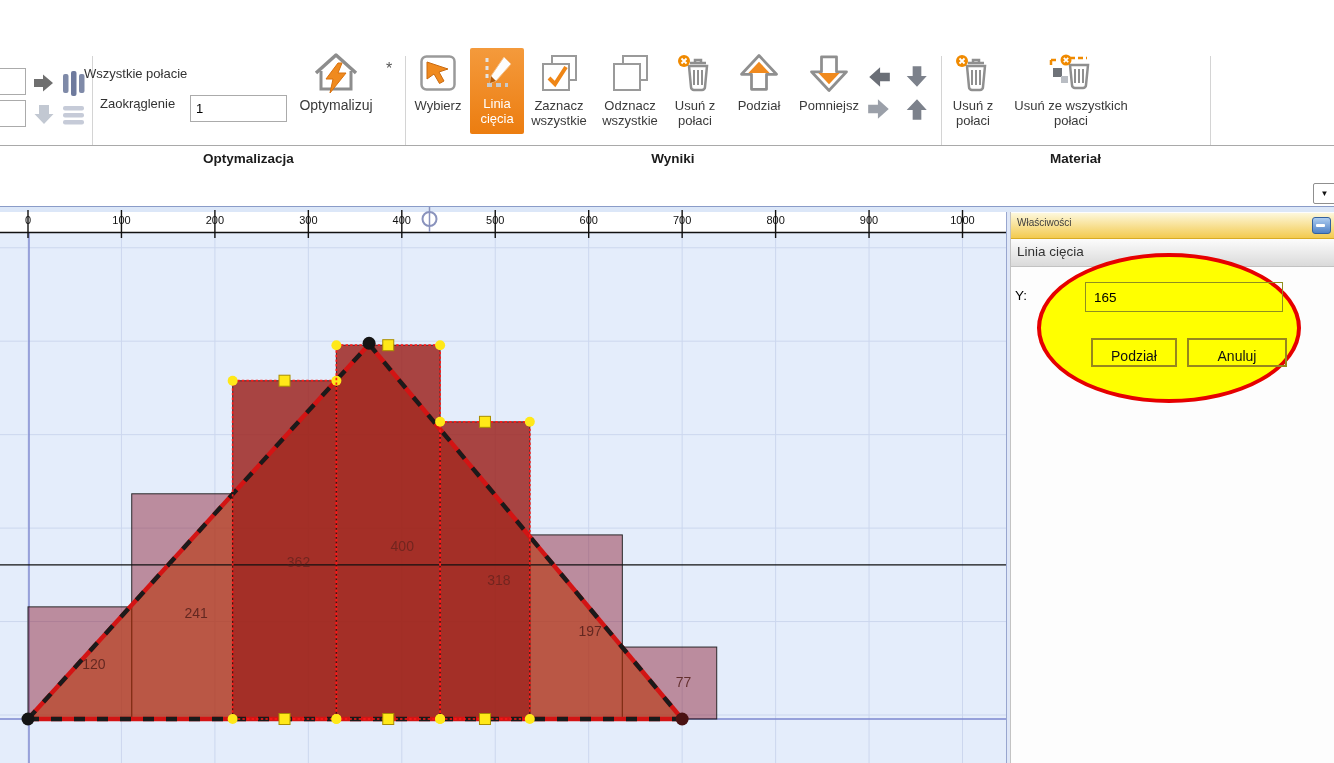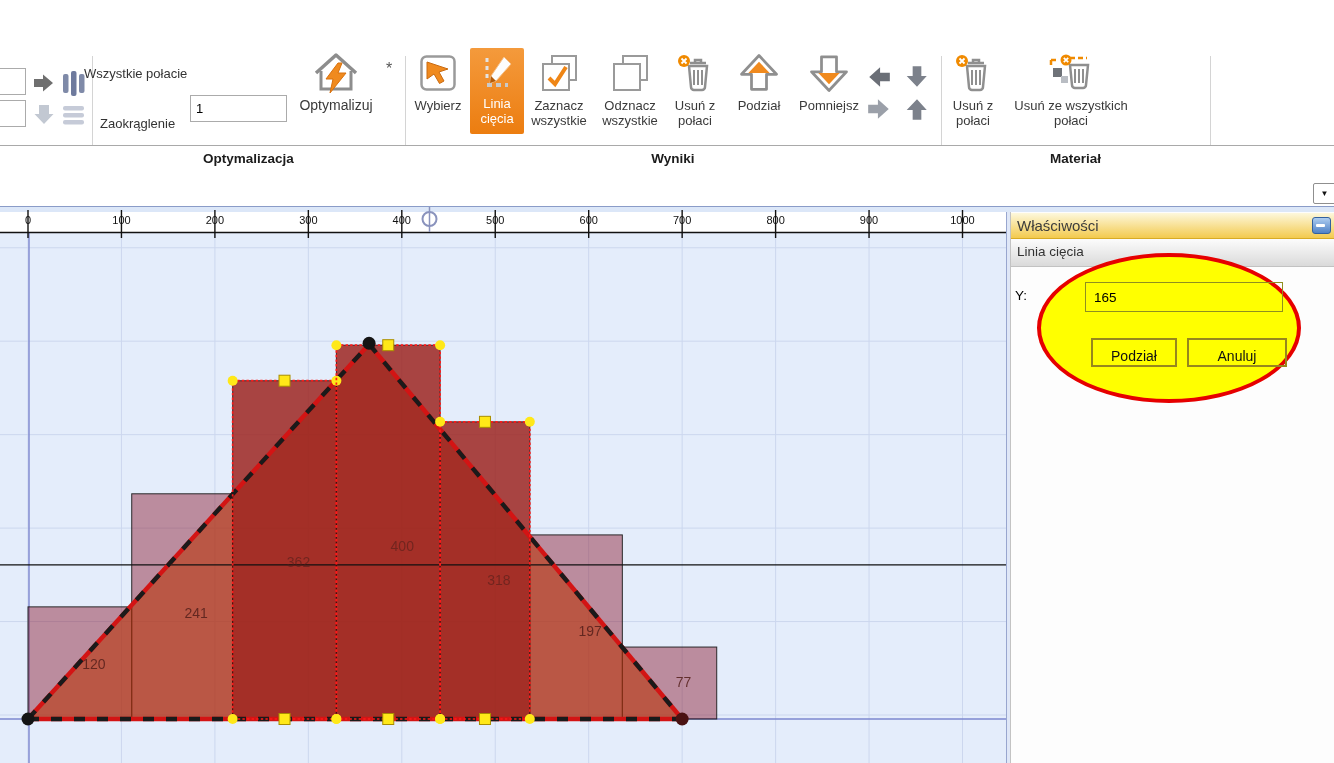--- a/index.html
+++ b/index.html
@@ -19,21 +19,21 @@
   .fld{position:absolute;background:#fff;border:1px solid #ababab;box-sizing:border-box;font-size:13px;padding:3px 5px;font-family:"Liberation Sans",sans-serif;}
   
   #topline{position:absolute;left:0;top:206px;width:1334px;height:1px;background:#8a9cc8;}
   #bluestrip{position:absolute;left:0;top:207px;width:1334px;height:5px;background:#dce7f8;}
   #canvas-svg{position:absolute;left:0;top:206px;}
   
   #gapstrip{position:absolute;left:1006px;top:212px;width:4px;height:551px;background:#dfe7f7;border-left:1px solid #98a6cf;}
   #panel{position:absolute;left:1010px;top:212px;width:324px;height:551px;background:#fdfdfd;border-left:1px solid #c3c3c3;}
   #panel-header{position:absolute;left:0;top:1px;width:100%;height:25px;
      background:linear-gradient(#fdf8dd,#f3ca4e);border-bottom:1px solid #d8ab25;}
-  #panel-header .ttl{position:absolute;left:6px;top:4px;font-size:15px;color:#3c3c3c;}
+  #panel-header .ttl{position:absolute;left:6px;top:4px;font-size:10px;color:#3c3c3c;}
   #panel-min{position:absolute;right:4px;top:4px;width:17px;height:15px;border-radius:3px;
      background:linear-gradient(#aecdf0,#5082c6);border:1px solid #33619f;}
   #panel-min::after{content:"";position:absolute;left:3px;top:6px;width:9px;height:3px;background:#fff;border-radius:1px;}
   #panel-sub{position:absolute;left:0;top:27px;width:100%;height:27px;
      background:linear-gradient(#fcfcfc,#dadada);border-bottom:1px solid #c2c2c2;}
   #panel-sub .ttl{position:absolute;left:6px;top:5px;font-size:13.5px;color:#333;}
   #hl-ellipse{position:absolute;left:26px;top:41px;width:264px;height:150px;background:#ffff00;
      border:4px solid #e60000;border-radius:50%;box-sizing:border-box;}
   #y-label{position:absolute;left:4px;top:76px;font-size:13.5px;color:#000;}
   #y-input{position:absolute;left:74px;top:70px;width:198px;height:30px;background:transparent;
@@ -78,21 +78,21 @@
   </div>
   <div class="abs" style="left:62px;top:104px">
     <svg width="24" height="22" viewBox="0 0 24 22">
       <rect x="1" y="2" width="21" height="4.5" rx="2" fill="#c6cbd8"></rect>
         <rect x="1" y="9" width="21" height="4.5" rx="2" fill="#c6cbd8"></rect>
         <rect x="1" y="16" width="21" height="4.5" rx="2" fill="#c6cbd8"></rect>
       </svg>
   </div>
 
   <div class="abs" style="left:84px;top:66px">Wszystkie połacie</div>
-  <div class="abs" style="left:100px;top:116px">Zaokrąglenie</div>
+  <div class="abs" style="left:100px;top:96px">Zaokrąglenie</div>
   <input class="fld" style="left: 190px; top: 95px; width: 97px; height: 27px;" value="1">
   <div class="rbtn" style="left:288px;width:96px">
     <div class="ricon">
       <svg width="46" height="48" viewBox="0 0 46 48">
         <path d="M8 22 V40 H38 V22" fill="none" stroke="#8d8d8d" stroke-width="3"></path>
         <path d="M3 24 L23 6 L43 24" fill="none" stroke="#8d8d8d" stroke-width="3.5" stroke-linejoin="round"></path>
         <polygon points="25,14 13,30 20,30 17,44 33,24 25,24 29,14" fill="#f08a1e" stroke="#d8700c" stroke-width="1"></polygon>
       </svg>
     </div>
     <div class="rlabel" style="font-size:14px">Optymalizuj</div>

